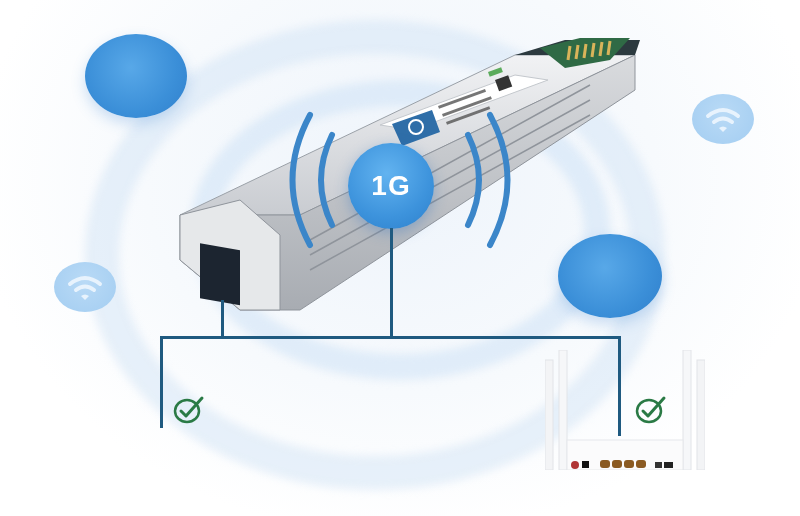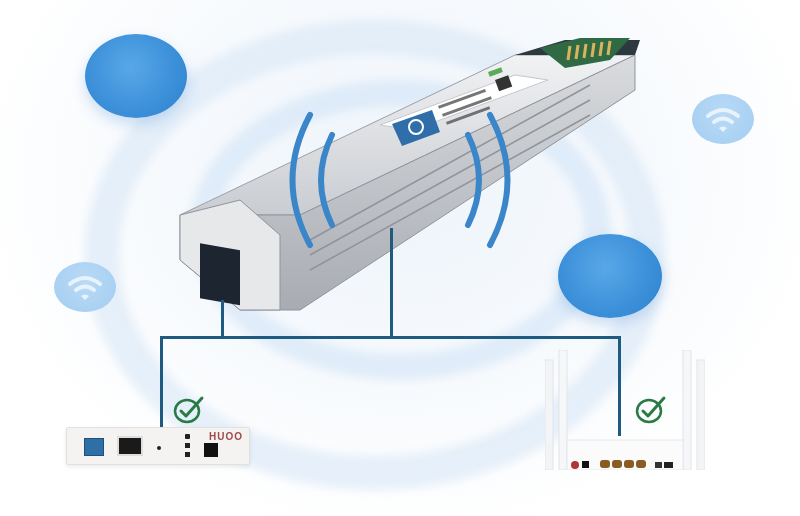--- a/index.html
+++ b/index.html
@@ -99,48 +99,37 @@
 
   <svg class="abs" style="left:270px;top:100px;" width="260" height="160" viewBox="0 0 260 160">
     <g stroke="#3b86c9" stroke-width="6" fill="none" stroke-linecap="round">
       <path d="M40 15 Q5 80 40 145"></path>
       <path d="M62 35 Q40 80 62 125"></path>
       <path d="M198 35 Q220 80 198 125"></path>
       <path d="M220 15 Q255 80 220 145"></path>
     </g>
   </svg>
 
+  <div class="gbadge" style="left:348px;top:143px;width:86px;height:86px;">1G</div>
 
   <div class="line" style="left:221px;top:300px;width:3px;height:38px;"></div>
   <div class="line" style="left:390px;top:228px;width:3px;height:110px;"></div>
   <div class="line" style="left:160px;top:336px;width:460px;height:3px;"></div>
   <div class="line" style="left:160px;top:336px;width:3px;height:92px;"></div>
   <div class="line" style="left:618px;top:336px;width:3px;height:100px;"></div>
 
   <svg class="check" style="left:172px;top:395px;" width="34" height="30" viewBox="0 0 34 30">
     <ellipse cx="15" cy="16" rx="12" ry="11" fill="none" stroke="#2a7a45" stroke-width="2.5"></ellipse>
     <path d="M9 16 L14 21 L30 3" fill="none" stroke="#2a7a45" stroke-width="3" stroke-linecap="round" stroke-linejoin="round"></path>
   </svg>
   <svg class="check" style="left:634px;top:395px;" width="34" height="30" viewBox="0 0 34 30">
     <ellipse cx="15" cy="16" rx="12" ry="11" fill="none" stroke="#2a7a45" stroke-width="2.5"></ellipse>
     <path d="M9 16 L14 21 L30 3" fill="none" stroke="#2a7a45" stroke-width="3" stroke-linecap="round" stroke-linejoin="round"></path>
   </svg>
 
-  <div class="device-onu">
-    <div class="abs" style="left:17px;top:10px;width:18px;height:16px;background:#2f6fa8;border:1px solid #1f4f7a;"></div>
-    <div class="abs" style="left:50px;top:8px;width:26px;height:20px;background:#1a1a1a;border:2px solid #ddd;box-sizing:border-box;"></div>
-    <div class="abs" style="left:108px;top:6px;width:18px;height:26px;">
-      <div class="abs" style="left:10px;top:0;width:5px;height:5px;background:#222;border-radius:1px;"></div>
-      <div class="abs" style="left:10px;top:9px;width:5px;height:5px;background:#222;"></div>
-      <div class="abs" style="left:10px;top:18px;width:5px;height:5px;background:#222;"></div>
-      <div class="abs" style="left:-18px;top:12px;width:4px;height:4px;background:#222;border-radius:50%;"></div>
-    </div>
-    <div class="abs" style="left:137px;top:15px;width:14px;height:14px;background:#111;"></div>
-    <div class="brand">HUOO</div>
-  </div>
 
   <svg class="router" viewBox="0 0 160 120" width="160" height="120">
     <rect x="0" y="10" width="8" height="110" fill="#f3f4f6" stroke="#e2e4e8"></rect>
     <rect x="14" y="0" width="8" height="120" fill="#f6f7f9" stroke="#e2e4e8"></rect>
     <rect x="138" y="0" width="8" height="120" fill="#f6f7f9" stroke="#e2e4e8"></rect>
     <rect x="152" y="10" width="8" height="110" fill="#f3f4f6" stroke="#e2e4e8"></rect>
     <rect x="22" y="90" width="116" height="30" fill="#fbfbfc" stroke="#e6e8eb"></rect>
     <circle cx="30" cy="115" r="4" fill="#b03434"></circle>
     <rect x="37" y="111" width="7" height="7" fill="#111"></rect>
     <g fill="#8a5a22">

